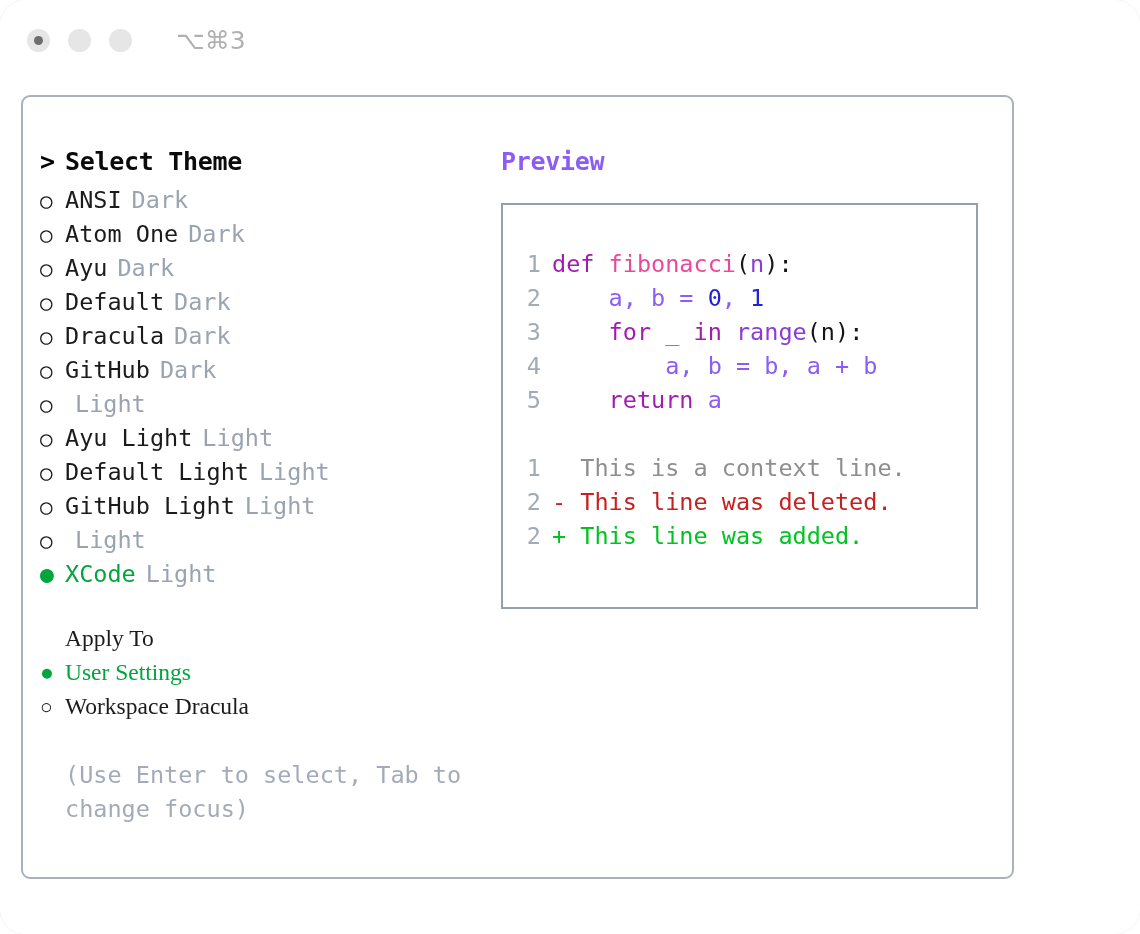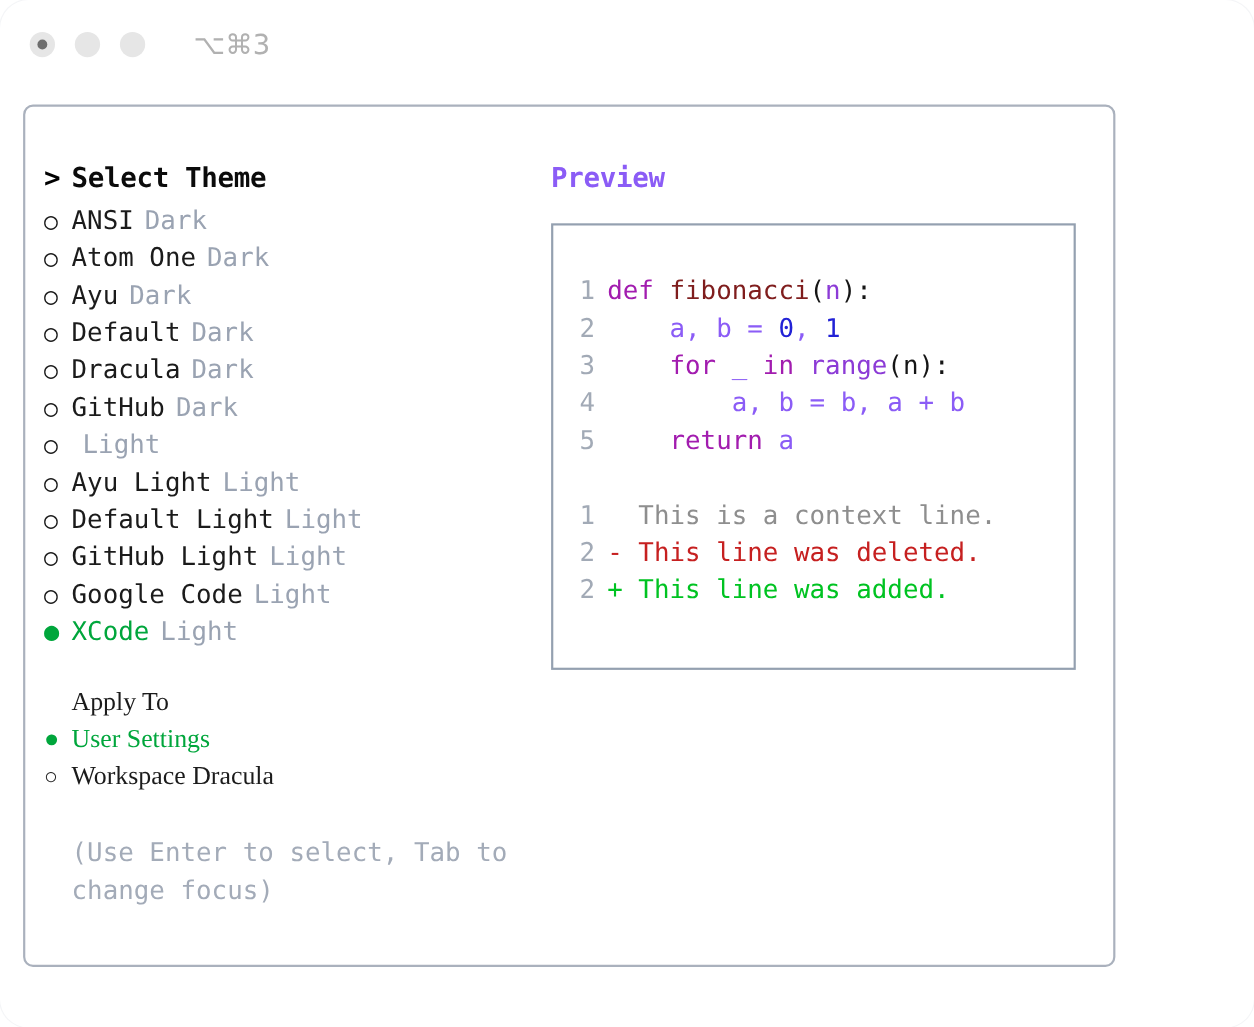--- a/index.html
+++ b/index.html
@@ -189,21 +189,21 @@
   .lineno {
     width: 26px;
     flex: none;
     text-align: right;
     color: #a2aab6;
     margin-right: 11px;
   }
   .codetext { white-space: pre; }
 
   .tok-kw   { color: #a21caf; }
-  .tok-fn   { color: #7f1d1d; }
+  .tok-fn   { color: #ec4899; }
   .tok-id   { color: #8c3bd6; }
   .tok-num  { color: #2222d6; }
   .tok-plain{ color: #8b5cf6; }
   .tok-punct{ color: #151515; }
 
   .code-gap { height: 34px; }
 
   .diff-context { color: #8e8e8e; text-align: right; }
   .diff-del     { color: #c62020; }
   .diff-add     { color: #00c322; }
@@ -279,21 +279,20 @@
               <span class="theme-name">Default Light</span>
               <span class="theme-kind">Light</span>
             </div>
             <div class="row">
               <span class="marker">○</span>
               <span class="theme-name">GitHub Light</span>
               <span class="theme-kind">Light</span>
             </div>
             <div class="row">
               <span class="marker">○</span>
-              <span class="theme-name">Google Code</span>
               <span class="theme-kind">Light</span>
             </div>
             <div class="row">
               <span class="marker selected">●</span>
               <span class="theme-name is-selected">XCode</span>
               <span class="theme-kind">Light</span>
             </div>
           </div>
 
         <div id="apply-to-block">

